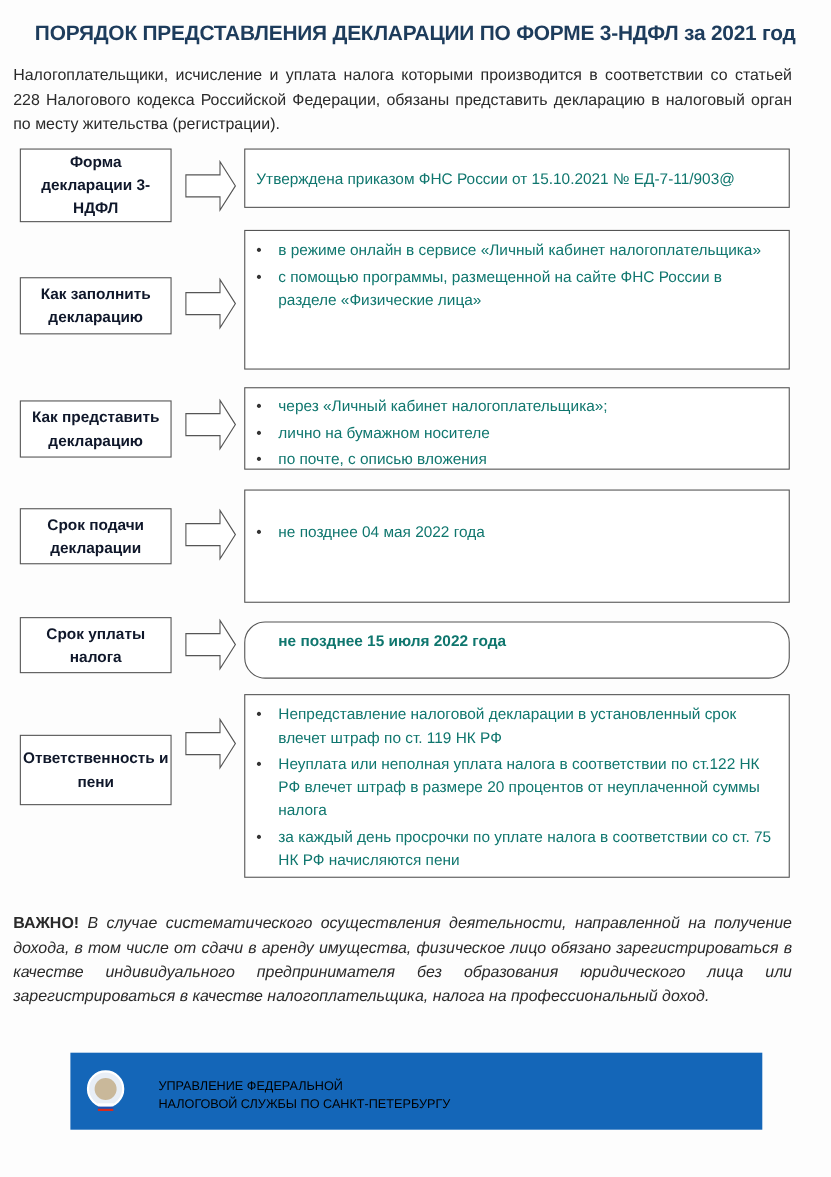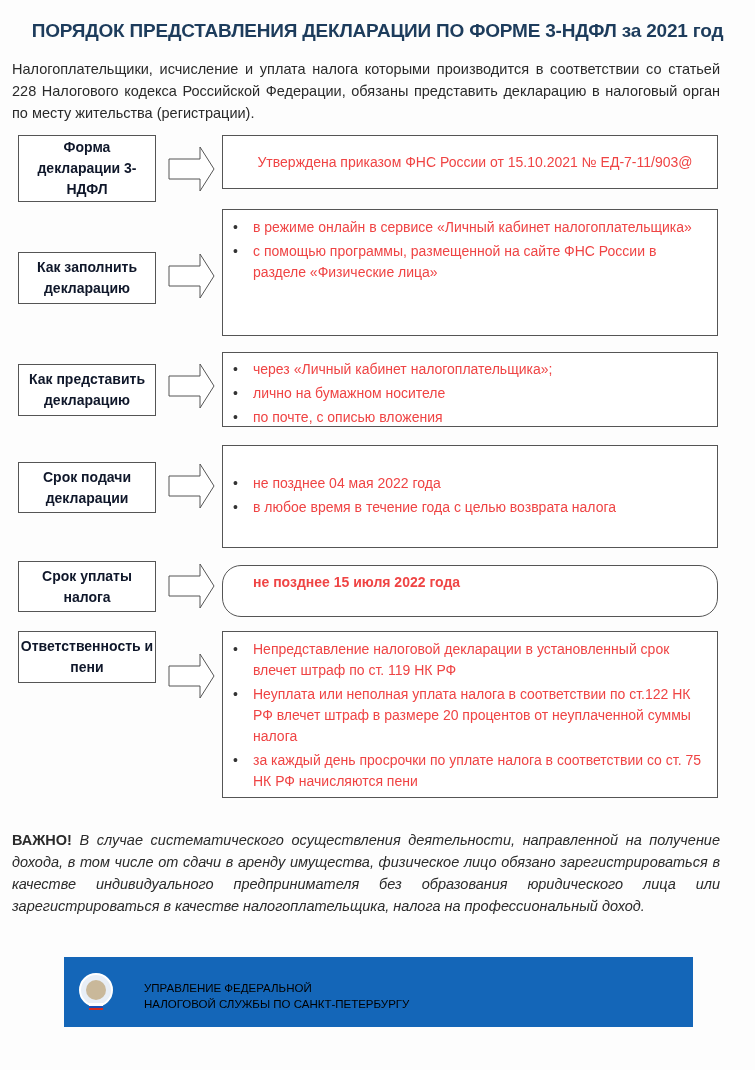--- a/index.html
+++ b/index.html
@@ -6,21 +6,21 @@
   body { width:755px; height:1070px; background:#fdfdfd; position:relative; overflow:hidden;
          font-family:"Liberation Sans", sans-serif; color:#222; }
   .title { position:absolute; top:20px; left:0; width:755px; text-align:center;
            font-weight:bold; font-size:19px; color:#1d3c5c; letter-spacing:-0.2px; }
   .intro { position:absolute; top:58px; left:12px; width:708px; font-size:14.5px; line-height:22px;
            text-align:justify; color:#2a2a2a; }
   .lbox { position:absolute; left:18px; width:138px; border:1px solid #555; background:#fff;
           display:flex; align-items:center; justify-content:center; text-align:center;
           font-weight:bold; font-size:14px; line-height:21px; color:#0f172a; box-sizing:border-box; }
   .rbox { position:absolute; left:155px; left:222px; width:496px; border:1px solid #555; background:#fff;
-          box-sizing:border-box; font-size:14px; line-height:21px; color:#ef4444; overflow:hidden;justify-content:center; }
+          box-sizing:border-box; font-size:14px; line-height:21px; color:#0f766e; overflow:hidden; }
   .arrow { position:absolute; left:168px; width:48px; height:48px; }
   .rbox ul { margin:0; padding:0 10px 0 30px; list-style:none; }
   .rbox li { position:relative; margin:0 0 3px 0; }
   .rbox li::before { content:"•"; position:absolute; left:-20px; top:0; color:#333; }
   .single { padding-left:10px; }
   .important { position:absolute; top:829px; left:12px; width:708px; font-size:14.5px; line-height:22px;
                text-align:justify; color:#2a2a2a; }
   .important b { font-style:normal; }
   .important i { font-style:italic; }
   .footer { position:absolute; top:957px; left:64px; width:629px; height:70px; background:#1466b8;
@@ -74,33 +74,32 @@
 
 <div class="lbox" style="top:462px;height:51px;">
     <span>Срок подачи декларации</span>
   </div>
 <svg class="arrow" style="top:462px" viewBox="0 0 48 48">
     <path d="M1 14 H32 V2 L46 24 L32 46 V34 H1 Z" fill="#fff" stroke="#555" stroke-width="1"></path>
   </svg>
 <div class="rbox" style="top:445px;height:103px;padding-top:27px;">
   <ul>
     <li>не позднее 04 мая 2022 года</li>
-    <li>в любое время в течение года с целью возврата налога</li>
   </ul>
 </div>
 
 <div class="lbox" style="top:561px;height:51px;">
     <span>Срок уплаты налога</span>
   </div>
 <svg class="arrow" style="top:562px" viewBox="0 0 48 48">
     <path d="M1 14 H32 V2 L46 24 L32 46 V34 H1 Z" fill="#fff" stroke="#555" stroke-width="1"></path>
   </svg>
 <div class="rbox" style="top:565px;height:52px;padding-top:6px;font-weight:bold;border-radius:19px;"><span style="padding-left:30px">не позднее 15 июля 2022 года</span></div>
 
-<div class="lbox" style="top:631px;height:52px;">
+<div class="lbox" style="top:668px;height:64px;">
     <span>Ответственность и пени</span>
   </div>
 <svg class="arrow" style="top:652px" viewBox="0 0 48 48">
     <path d="M1 14 H32 V2 L46 24 L32 46 V34 H1 Z" fill="#fff" stroke="#555" stroke-width="1"></path>
   </svg>
 <div class="rbox" style="top:631px;height:167px;padding-top:7px;">
   <ul>
     <li>Непредставление налоговой декларации в установленный срок влечет штраф по ст. 119 НК РФ</li>
     <li>Неуплата или неполная уплата налога в соответствии по ст.122 НК РФ влечет штраф в размере 20 процентов от неуплаченной суммы налога</li>
     <li>за каждый день просрочки по уплате налога в соответствии со ст. 75 НК РФ начисляются пени</li>

